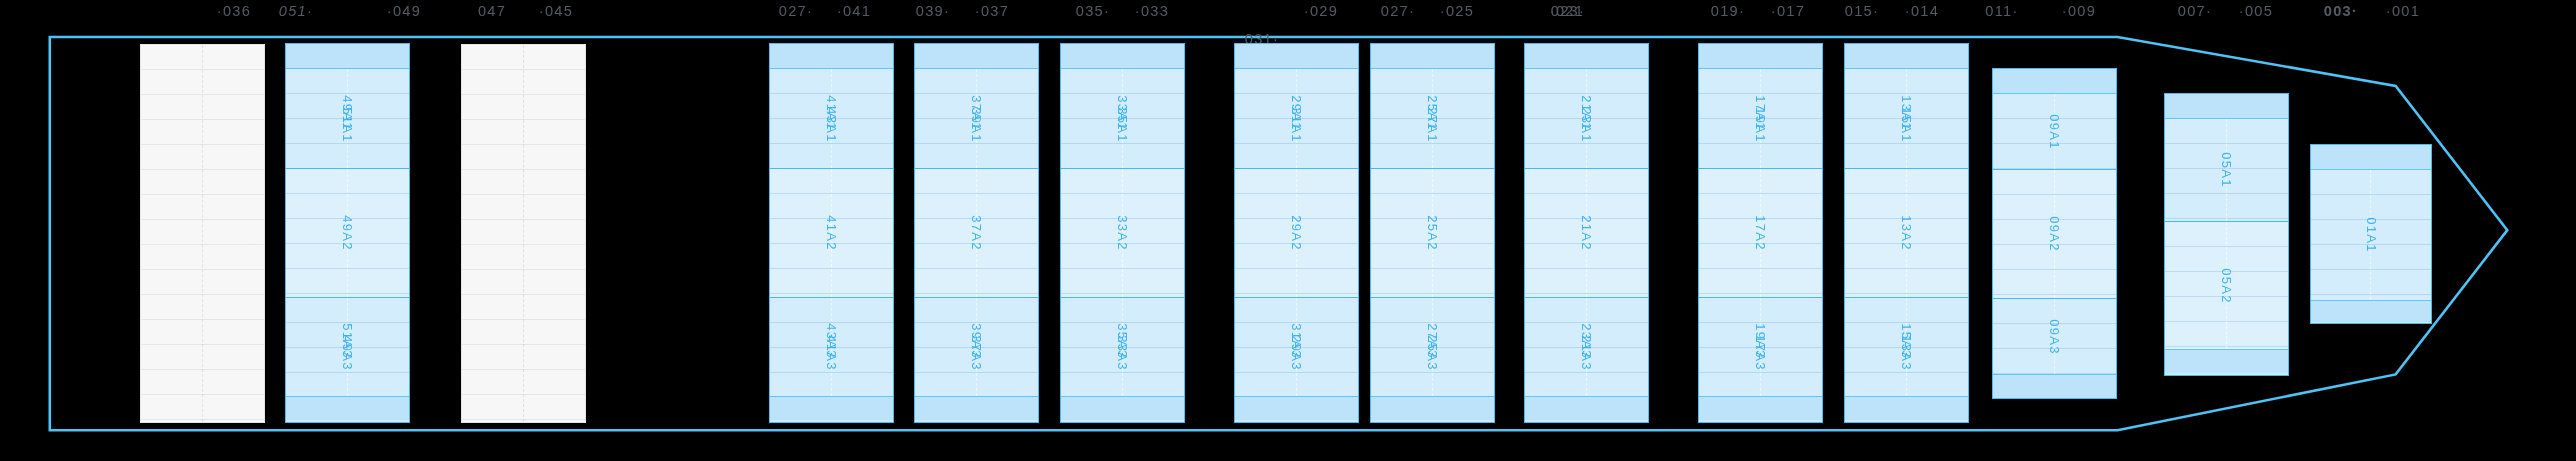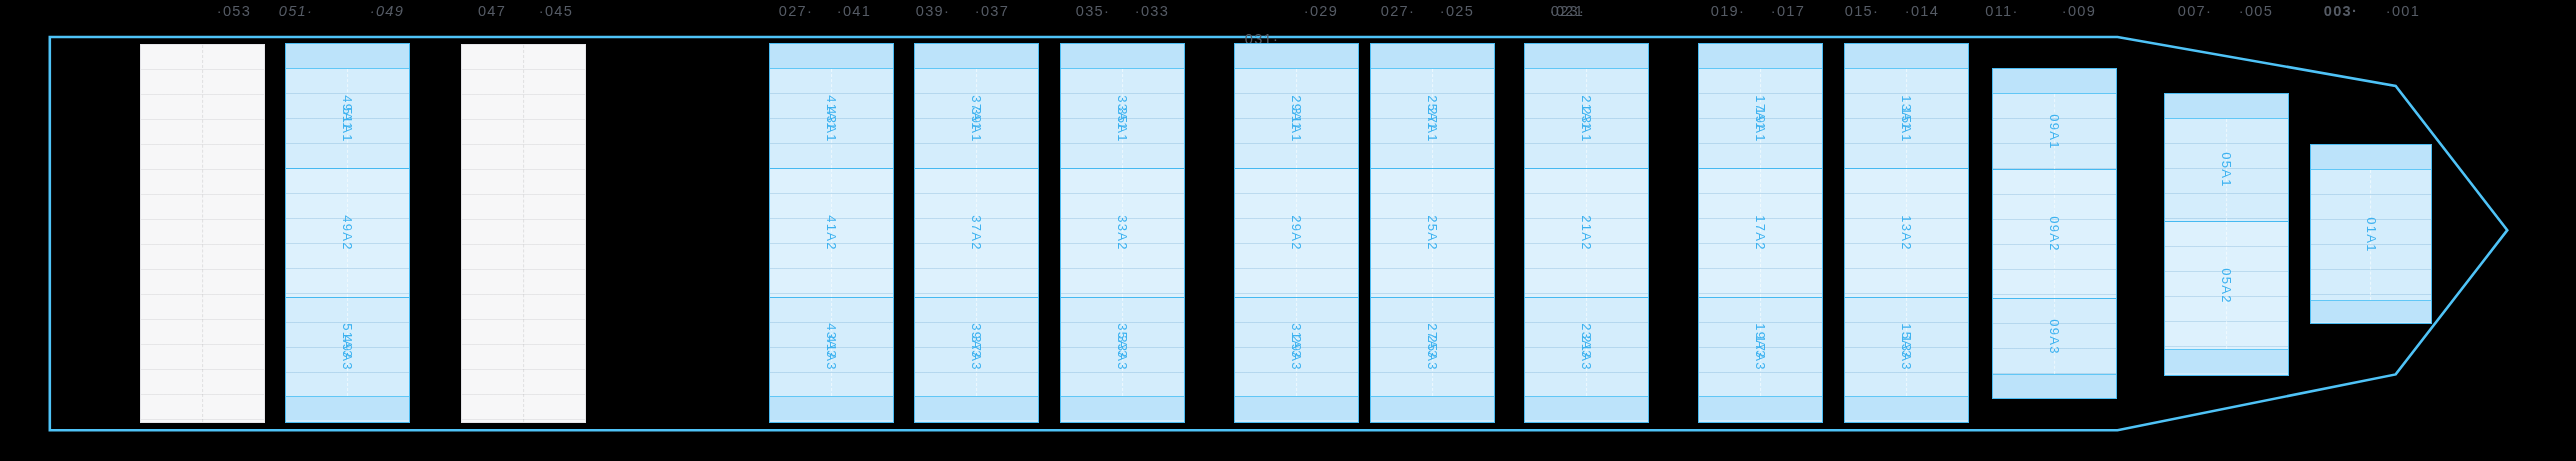--- a/index.html
+++ b/index.html
@@ -45,23 +45,23 @@
     white-space:nowrap;font-weight:400;
   }
 </style>
 </head>
 <body>
 
 <div class="stage">
   <svg class="hull-svg" width="2576" height="462" viewBox="0 0 3000 538">
     <polygon fill="none" stroke-linejoin="miter" points="58,43 2466,43 2790,100 2920,268 2790,436 2466,501 58,501" stroke="#4fc3f7" stroke-width="3"></polygon>
   </svg>
-<span class="hdr" style="left: 234px;">·053</span>
+<span class="hdr" style="left: 234px;">·036</span>
     <span class="hdr" style="left: 296px; font-style: italic;">051·</span>
-    <span class="hdr" style="left: 387px; font-style: italic;">·049</span>
+    <span class="hdr" style="left: 404px;">·049</span>
     <span class="hdr" style="left: 492px;">047</span>
     <span class="hdr" style="left: 556px;">·045</span>
     <span class="hdr" style="left: 796px;">027·</span>
     <span class="hdr" style="left: 854px;">·041</span>
     <span class="hdr" style="left: 933px;">039·</span>
     <span class="hdr" style="left: 992px;">·037</span>
     <span class="hdr" style="left: 1093px;">035·</span>
     <span class="hdr" style="left: 1152px;">·033</span>
     <span class="hdr" style="left: 1262px; margin-top: 28px;">031·</span>
     <span class="hdr" style="left: 1321px;">·029</span>

